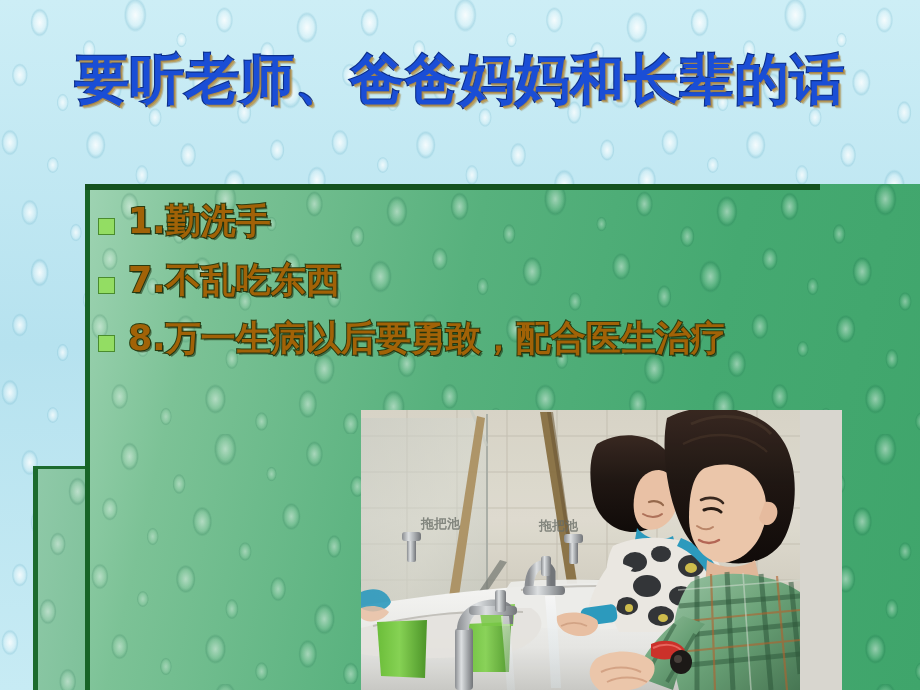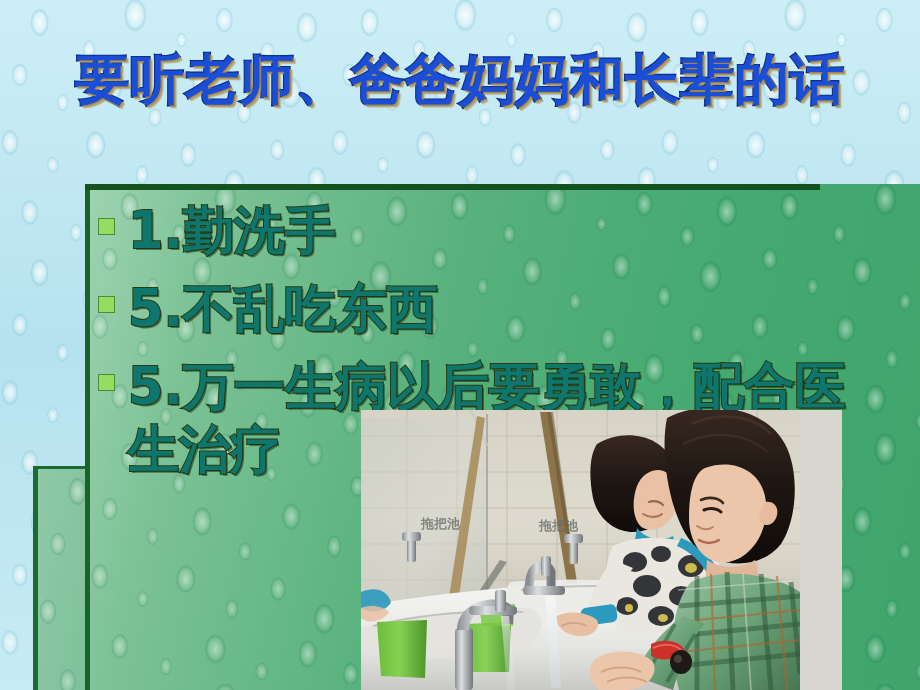--- a/index.html
+++ b/index.html
@@ -182,25 +182,25 @@
     height: 17px;
     margin-top: 18px;
     margin-right: 13px;
     background: #93dd63;
     border: 1px solid #4a8c2e;
     box-sizing: border-box;
   }
   .bullet-text {
     flex: 1 1 auto;
     font-family: "DejaVu Sans", "Liberation Sans", sans-serif;
-    font-size: 51px;
+    font-size: 35px;
     font-weight: bold;
     line-height: 1.22;
     letter-spacing: 0px;
-    color: #0f766e;
+    color: #a16207;
     -webkit-text-stroke: 2px #2a3c10;
     paint-order: stroke fill;
     text-shadow: 2px 2px 0 rgba(30,45,12,.55);
   }
 
   
   .photo {
     position: absolute;
     left: 361px;
     top: 410px;
@@ -231,26 +231,26 @@
 
   <div class="bullet-list">
 
     <div class="bullet-row">
       <span class="bullet-marker"></span>
       <span class="bullet-text">1.勤洗手</span>
     </div>
 
     <div class="bullet-row">
       <span class="bullet-marker"></span>
-      <span class="bullet-text">5.不乱吃东西</span>
+      <span class="bullet-text">7.不乱吃东西</span>
     </div>
 
     <div class="bullet-row">
       <span class="bullet-marker"></span>
-      <span class="bullet-text">5.万一生病以后要勇敢，配合医生治疗</span>
+      <span class="bullet-text">8.万一生病以后要勇敢，配合医生治疗</span>
     </div>
 
   </div>
 
   <div class="photo">
     <svg width="439" height="280" viewBox="0 0 439 280" xmlns="http://www.w3.org/2000/svg">
       <defs>
         <linearGradient id="tileWall" x1="0" y1="0" x2="0" y2="1">
           <stop offset="0" stop-color="#dedacd"></stop>
           <stop offset="0.55" stop-color="#e6e2d6"></stop>

